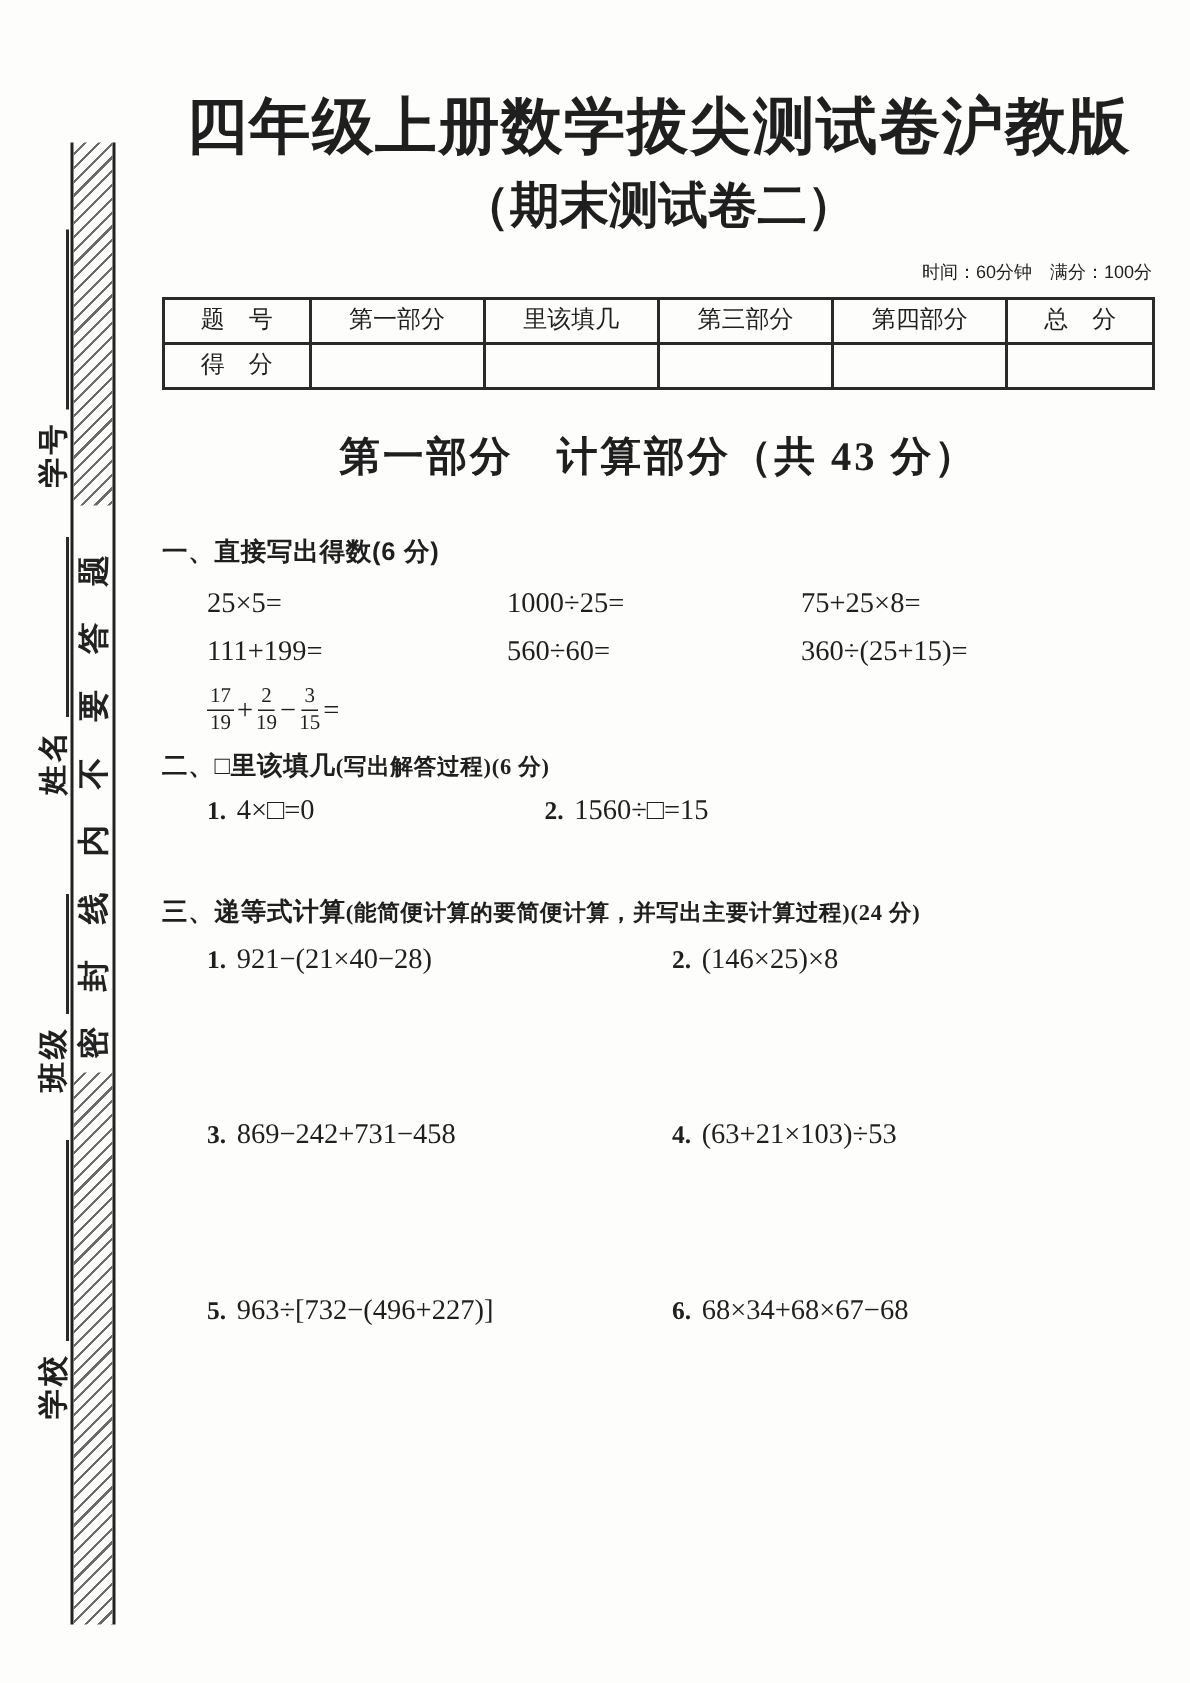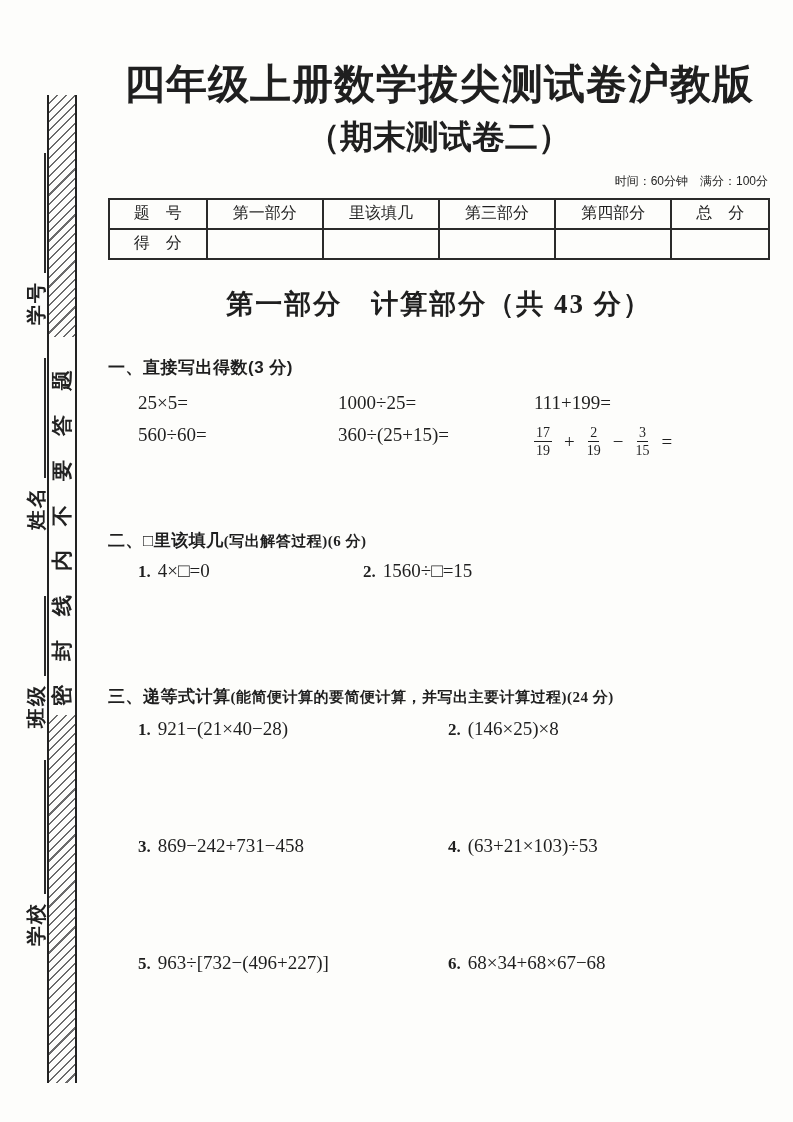--- a/index.html
+++ b/index.html
@@ -70,31 +70,31 @@
     margin-top:26px; text-align:center;
     font-size:27px; font-weight:700; letter-spacing:2px;
   }
 
   .q-title {
     margin-top:34px;
     font-family:"Liberation Sans", sans-serif;
     font-weight:700; font-size:17px; letter-spacing:0.5px;
   }
   .q-title .note { font-family:"Liberation Serif", serif; font-size:15px; font-weight:700; }
-  .q2-title { margin-top:18px; }
-  .q3-title { margin-top:103px; }
+  .q2-title { margin-top:2px; }
+  .q3-title { margin-top:44px; }
 
   .expr-grid {
     display:grid; grid-template-columns:200px 196px 1fr;
     padding-left:30px; margin-top:8px; font-size:19px;
   }
   .expr-cell { height:32px; display:flex; align-items:center; }
   .expr-cell.tall { height:46px; }
 
-  .frac-row { display:flex; align-items:center; gap:12px; }
+  .frac-row { display:flex; align-items:center; gap:2px; }
   .frac { display:inline-flex; flex-direction:column; align-items:center; font-size:14px; line-height:1.15; }
   .frac .num { border-bottom:1.6px solid #1f1f1f; padding:0 2px; }
   .frac .den { padding-top:1px; }
 
   .q2-items {
     display:grid; grid-template-columns:225px 1fr;
     padding-left:30px; margin-top:8px; font-size:19px;
   }
   .item { display:flex; align-items:baseline; }
   .item-no { font-weight:700; font-size:17px; margin-right:7px; }
@@ -166,24 +166,25 @@
         <td></td>
         <td></td>
         <td></td>
         <td></td>
       </tr>
     </tbody>
       </table>
 
     <div class="section-heading">第一部分　计算部分（共 43 分）</div>
 
-    <div class="q-title">一、直接写出得数(3 分)</div>
+    <div class="q-title">一、直接写出得数(6 分)</div>
     <div class="expr-grid">
       <span class="expr-cell">25×5=</span>
       <span class="expr-cell">1000÷25=</span>
+      <span class="expr-cell">75+25×8=</span>
       <span class="expr-cell">111+199=</span>
       <span class="expr-cell">560÷60=</span>
       <span class="expr-cell">360÷(25+15)=</span>
       <span class="expr-cell tall">
         <span class="frac-row">
           <span class="frac">
             <span class="num">17</span>
             <span class="den">19</span>
           </span>
           <span class="op">+</span>

